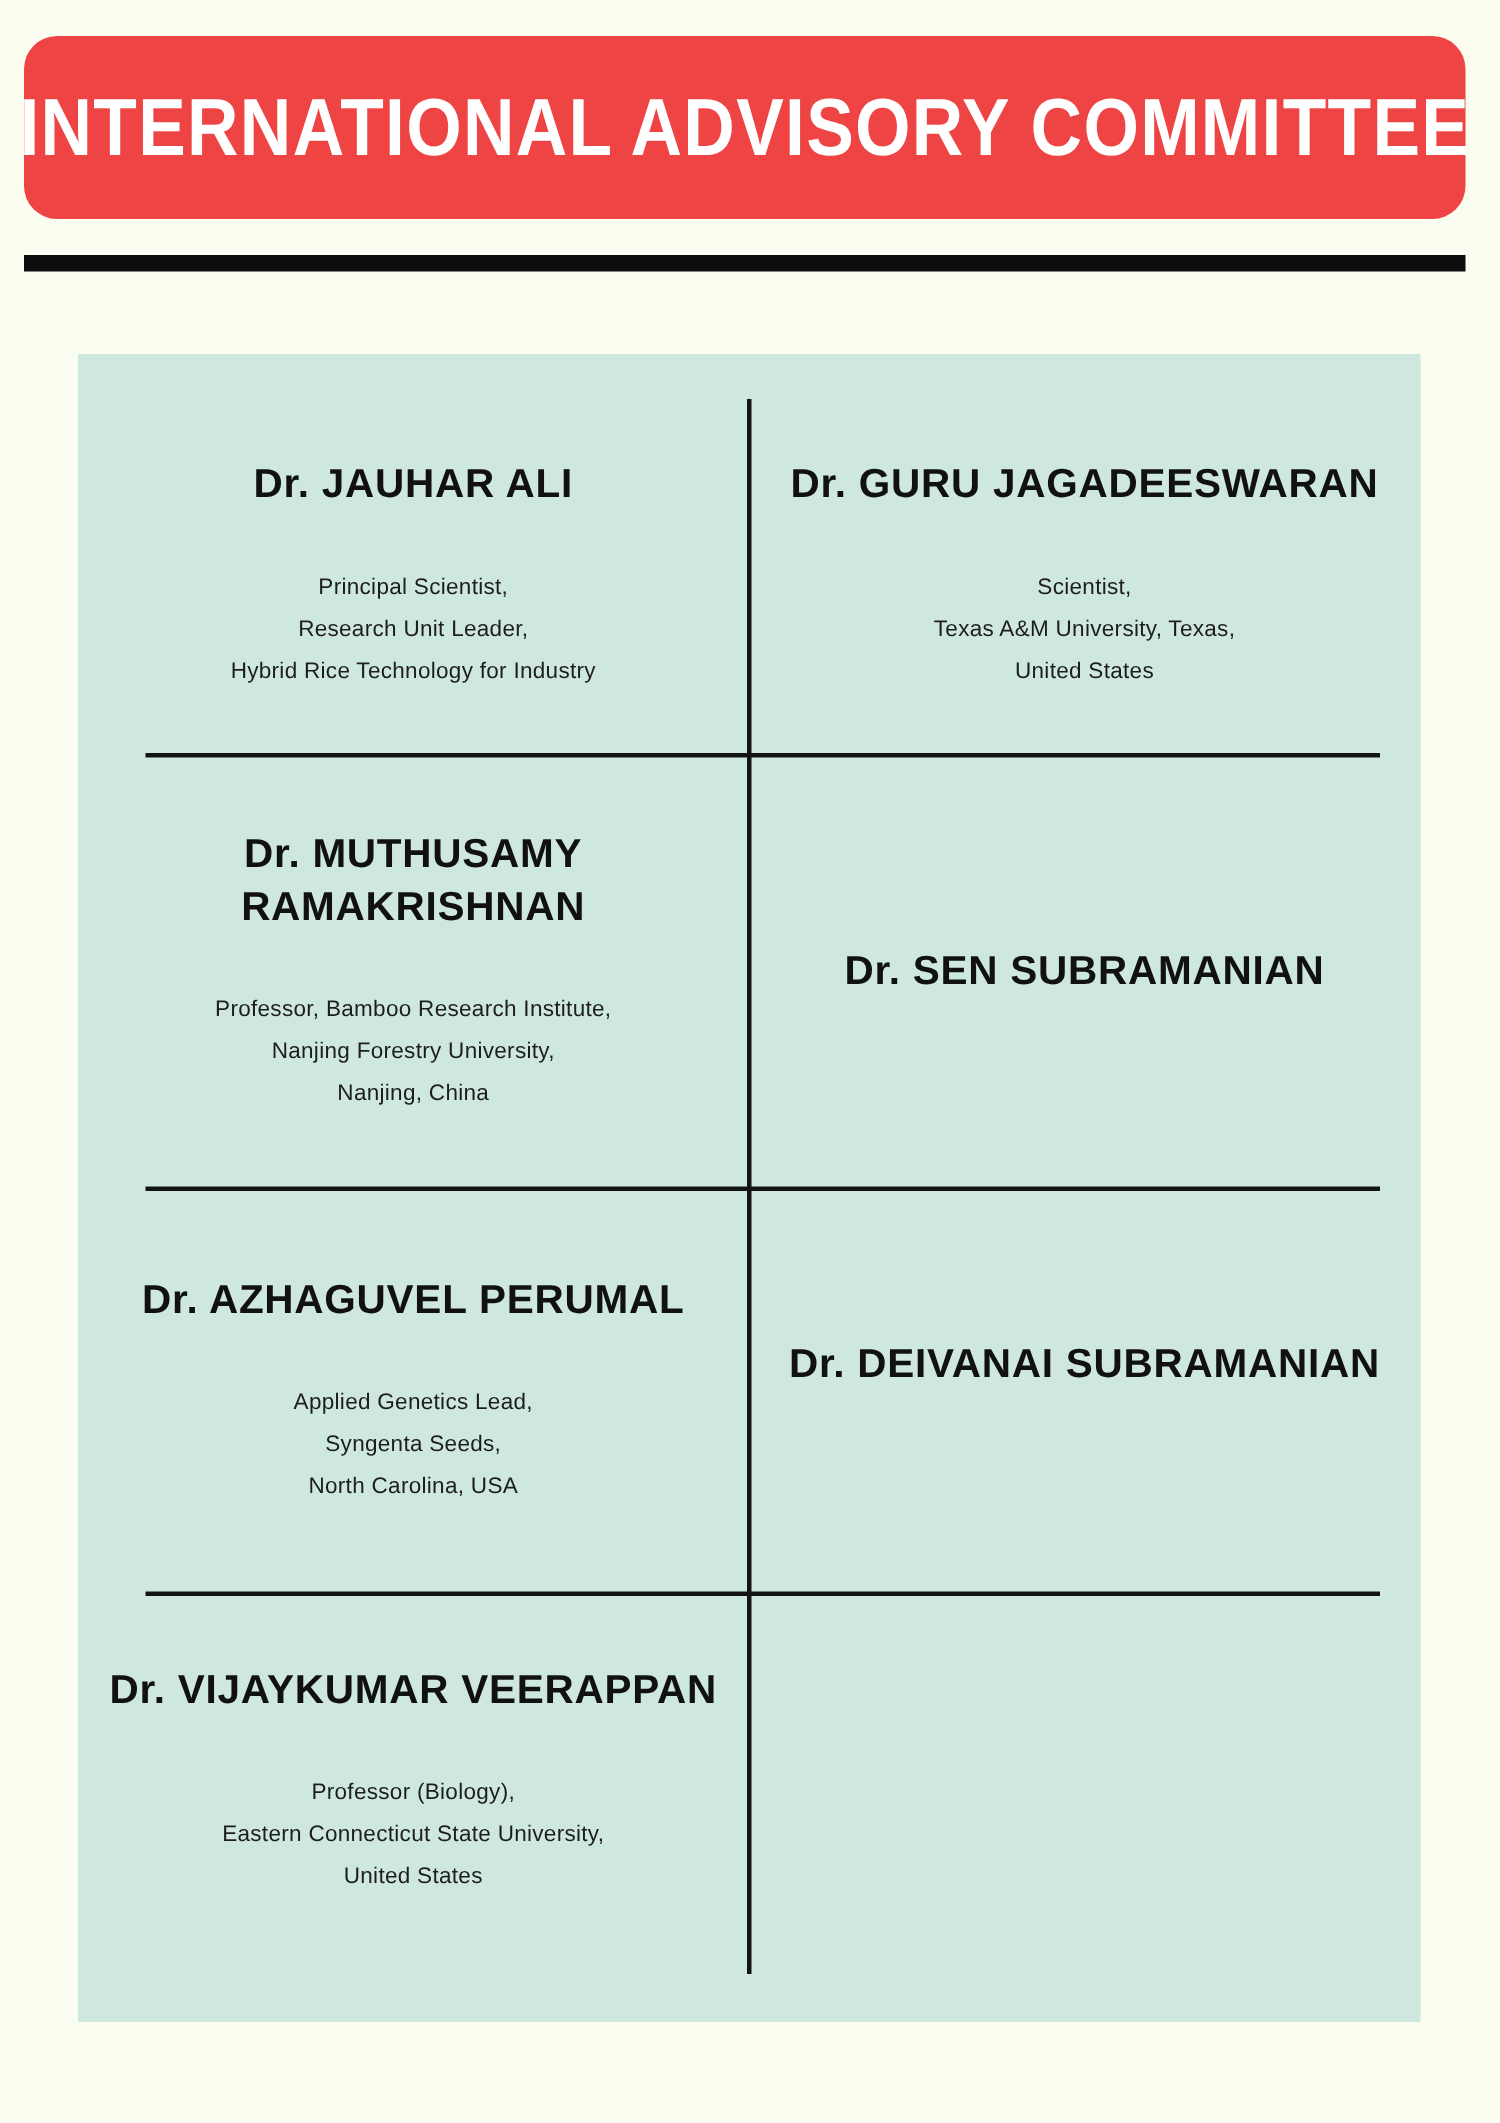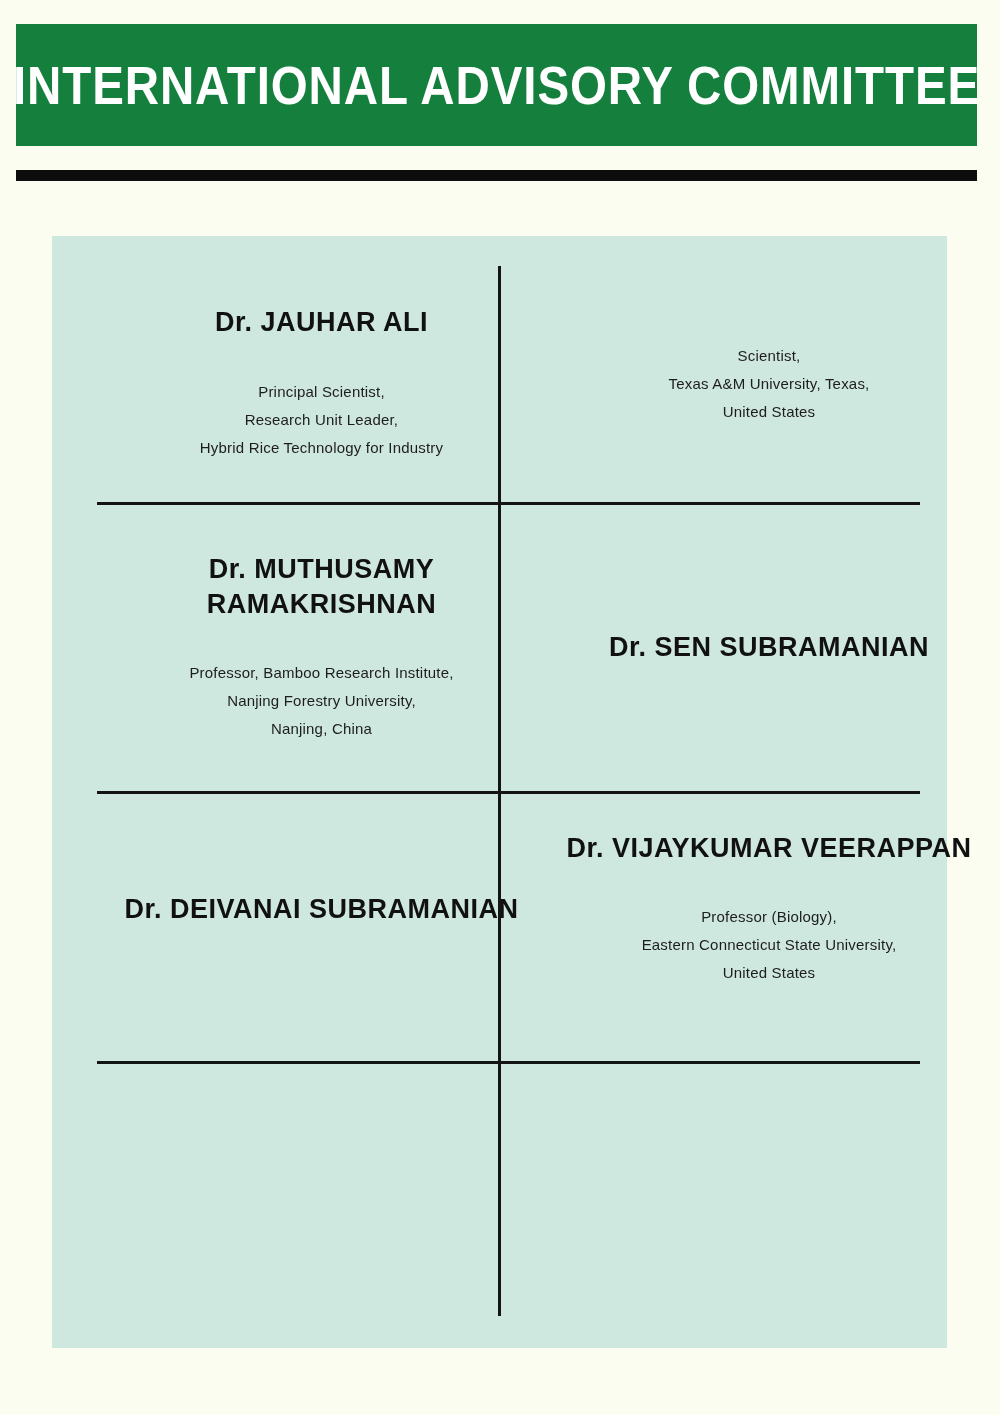--- a/index.html
+++ b/index.html
@@ -13,24 +13,25 @@
     background: #fbfdf0;
     font-family: "Liberation Sans", sans-serif;
     overflow: hidden;
   }
   .banner {
     position: absolute;
     left: 16px;
     top: 24px;
     width: 961px;
     height: 122px;
-    background: #15803d;
+    background: #ef4444;
     display: flex;
     align-items: center;
     justify-content: center;
+    border-radius: 22px;
   }
   .banner-title {
     display: inline-block;
     color: #ffffff;
     font-size: 54px;
     font-weight: bold;
     letter-spacing: 1px;
     white-space: nowrap;
     transform: scaleX(0.88);
     transform-origin: center;
@@ -71,21 +72,20 @@
   .hline-3 { top: 825px; }
   .grid {
     position: absolute;
     left: 0;
     top: 0;
     width: 895px;
     height: 1119px;
     display: grid;
     grid-template-columns: 447px 448px;
     grid-template-rows: 267px 289px 270px 286px;
-    margin-left: 46px;
   }
   .cell {
     display: flex;
     flex-direction: column;
     align-items: center;
     justify-content: center;
     gap: 38px;
     text-align: center;
     box-sizing: border-box;
   }
@@ -124,38 +124,45 @@
     <div class="grid">
 
       <div class="cell row1">
         <div class="member-name">Dr. JAUHAR ALI</div>
         <div class="member-details">Principal Scientist,
 Research Unit Leader,
 Hybrid Rice Technology for Industry</div>
       </div>
 
       <div class="cell row1">
+        <div class="member-name">Dr. GURU JAGADEESWARAN</div>
         <div class="member-details">Scientist,
 Texas A&amp;M University, Texas,
 United States</div>
       </div>
 
       <div class="cell row2">
         <div class="member-name">Dr. MUTHUSAMY
 RAMAKRISHNAN</div>
         <div class="member-details">Professor, Bamboo Research Institute,
 Nanjing Forestry University,
 Nanjing, China</div>
       </div>
 
       <div class="cell row2">
         <div class="member-name">Dr. SEN SUBRAMANIAN</div>
       </div>
 
 
+      <div class="cell row3">
+        <div class="member-name">Dr. AZHAGUVEL PERUMAL</div>
+        <div class="member-details">Applied Genetics Lead,
+Syngenta Seeds,
+North Carolina, USA</div>
+      </div>
 
       <div class="cell row4">
         <div class="member-name">Dr. DEIVANAI SUBRAMANIAN</div>
       </div>
 
       <div class="cell row4">
         <div class="member-name">Dr. VIJAYKUMAR VEERAPPAN</div>
         <div class="member-details">Professor (Biology),
 Eastern Connecticut State University,
 United States</div>

